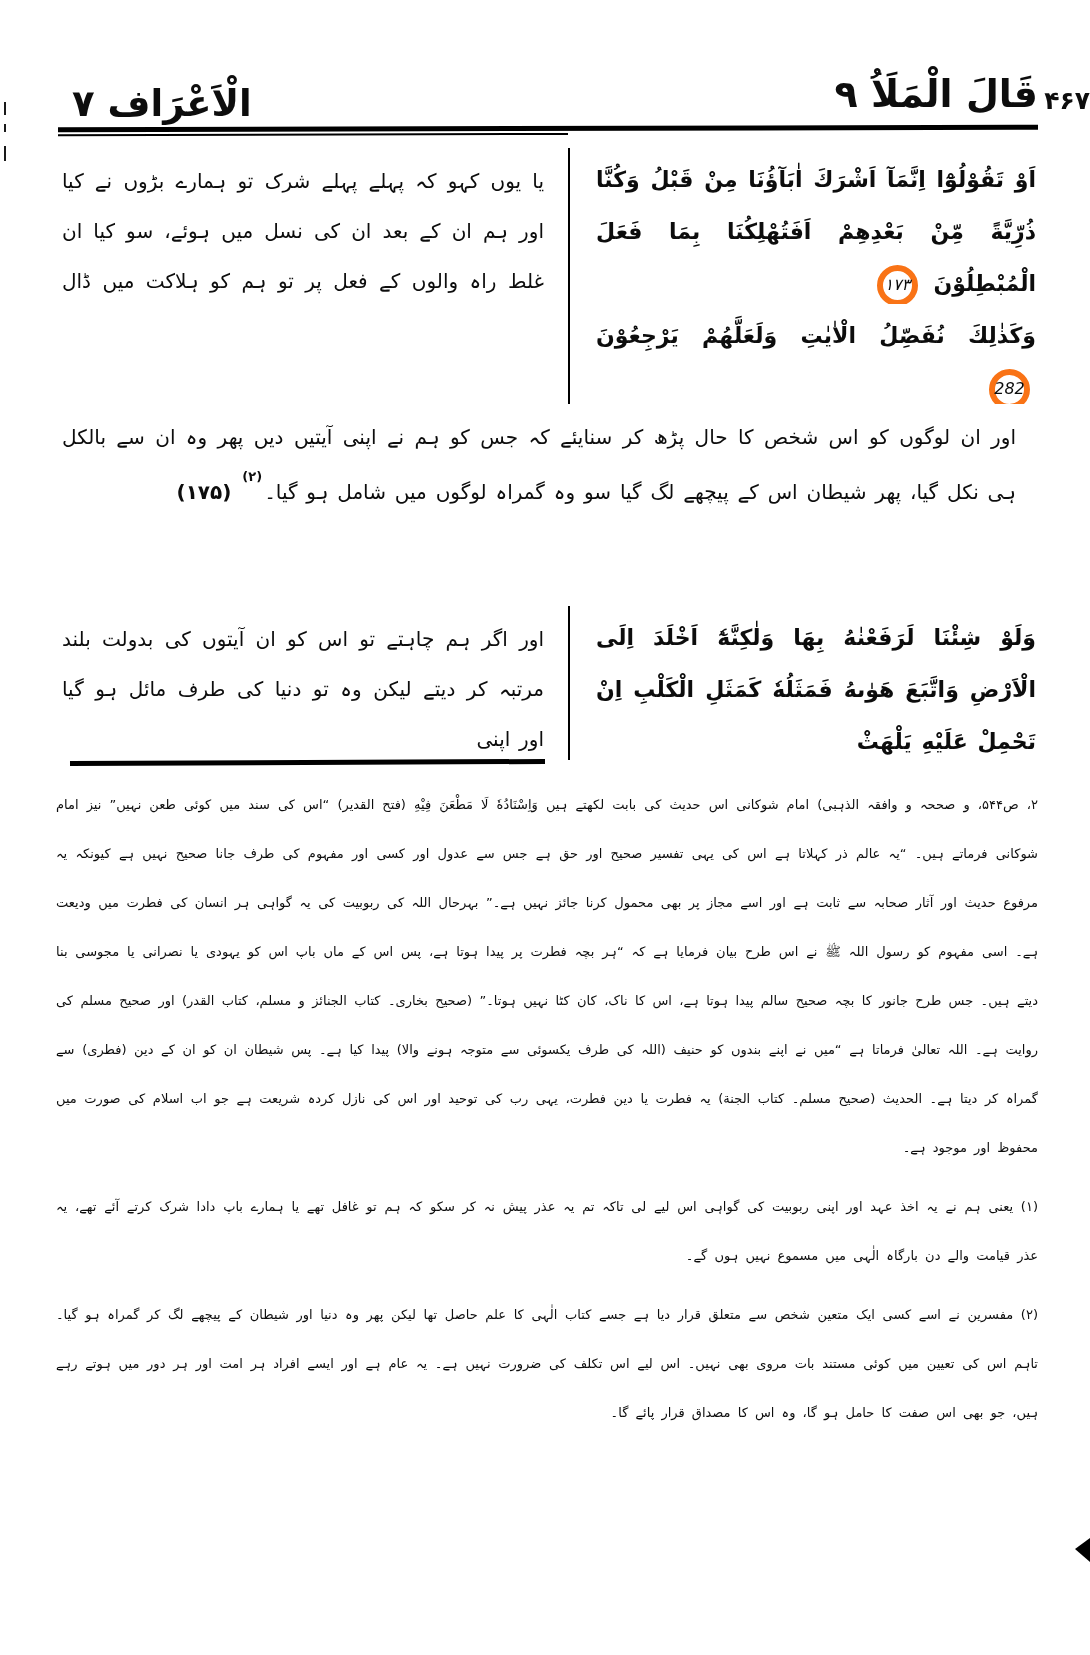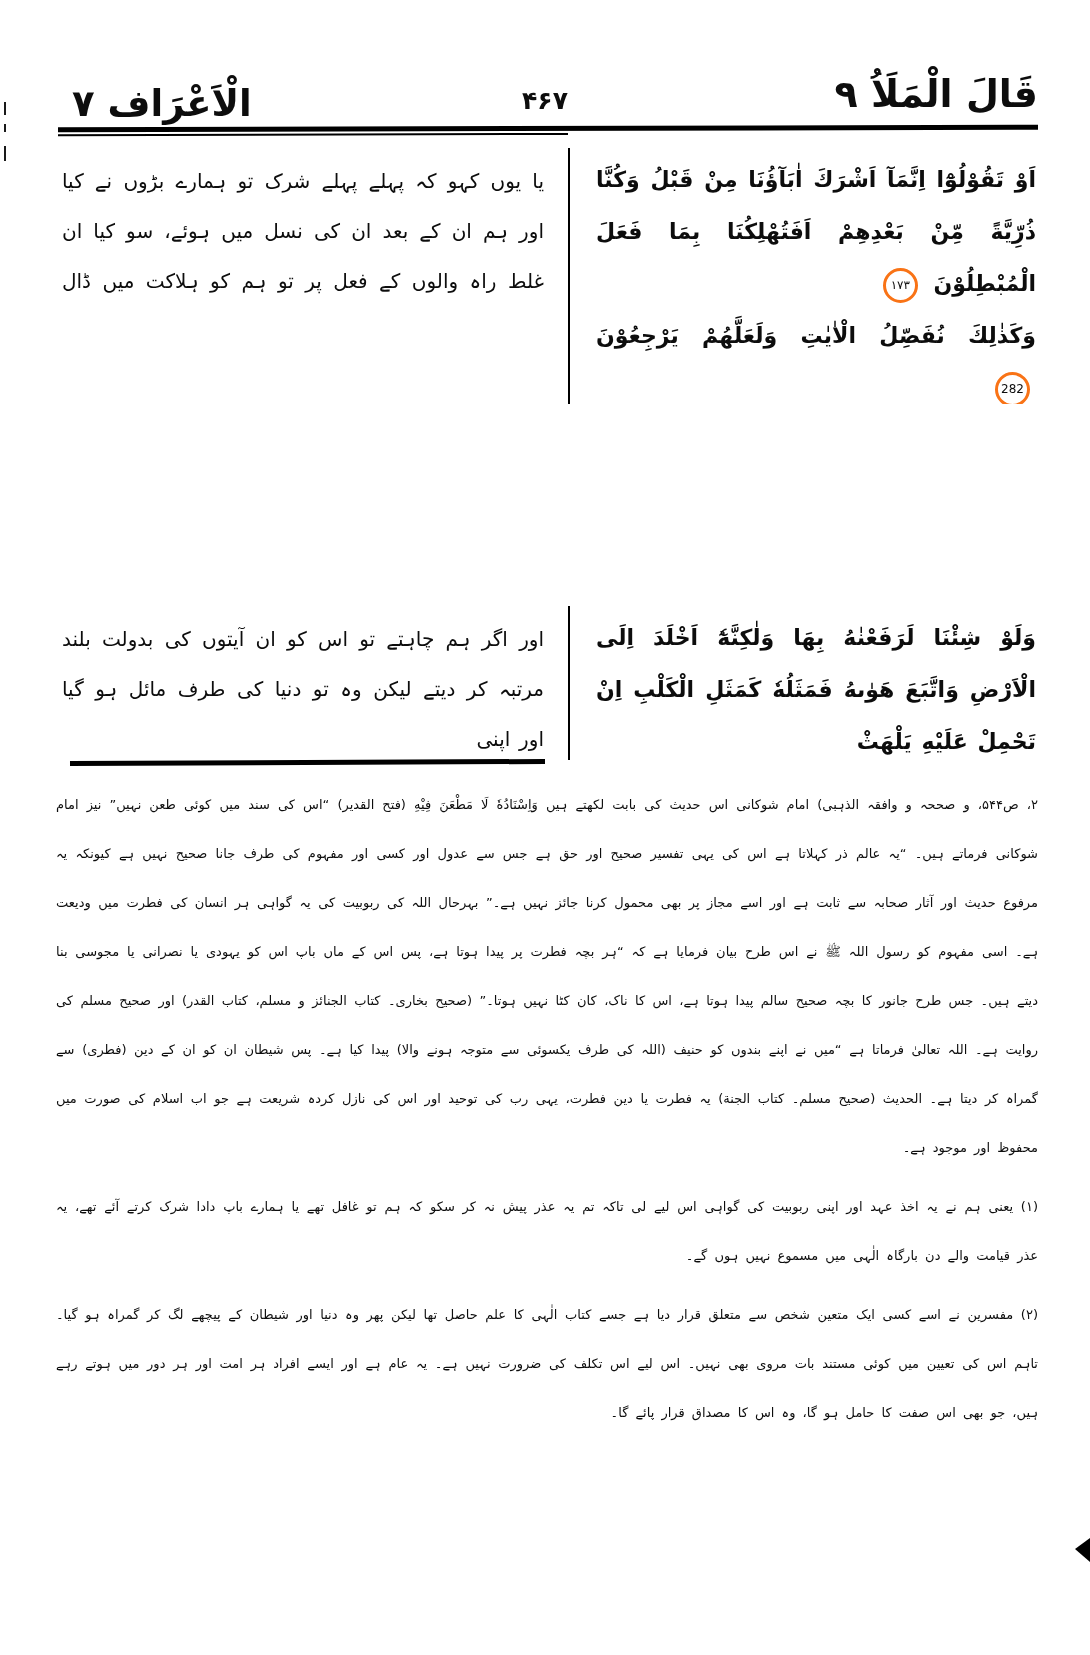--- a/index.html
+++ b/index.html
@@ -13,21 +13,21 @@
     overflow:hidden;
     direction:rtl;
   }
   
   .juz-title{
     position:absolute;top:72px;right:52px;
     font-size:38px;font-weight:bold;letter-spacing:1px;
   }
   .page-number{
     position:absolute;top:86px;left:0;right:0;
-    text-align:center;font-size:25px;font-weight:bold;
+    text-align:right;font-size:25px;font-weight:bold;
   }
   .surah-title{
     position:absolute;top:82px;left:72px;
     font-size:37px;font-weight:bold;
   }
   .header-rule{
     position:absolute;top:126px;left:58px;width:980px;height:5px;
     background:#000;transform:rotate(-0.15deg);
   }
   .header-rule::after{
@@ -69,24 +69,25 @@
     flex:1;box-sizing:border-box;
     padding:8px 24px 0 12px;
     font-size:20px;
     line-height:50px;
     text-align:justify;
     word-spacing:2.5px;
   }
   .ayah-circle{
     display:inline-flex;align-items:center;justify-content:center;
     width:29px;height:29px;
-    border:3px solid #f97316;border-radius:50%;
-    font-size:12px;font-weight:normal;
+    border:6px solid #f97316;border-radius:50%;
+    font-size:16px;font-weight:normal;
     vertical-align:middle;margin:0 6px;
     line-height:1;
+    font-style:italic;
   }
   .fn-ref{font-size:13px;position:relative;top:-10px;font-weight:bold;margin:0 2px;}
   .verse-num{font-weight:bold;}
   
   .footnote-rule{
     position:absolute;top:760px;right:545px;left:70px;height:4.5px;
     background:#000;transform:rotate(-0.25deg);
   }
   .footnotes{
     position:absolute;top:780px;right:52px;left:56px;
@@ -126,20 +127,24 @@
     </section>
 
     <section class="verse-row r2">
       <div class="arabic-cell">
         <span>وَكَذٰلِكَ نُفَصِّلُ الْاٰيٰتِ وَلَعَلَّهُمْ يَرْجِعُوْنَ</span>
         <span class="ayah-circle">282</span>
       </div>
     </section>
 
     <section class="verse-row r3">
+      <div class="urdu-cell">
+        <span>اور ان لوگوں کو اس شخص کا حال پڑھ کر سنایئے کہ جس کو ہم نے اپنی آیتیں دیں پھر وہ ان سے بالکل ہی نکل گیا، پھر شیطان اس کے پیچھے لگ گیا سو وہ گمراہ لوگوں میں شامل ہو گیا۔</span><sup class="fn-ref">(۲)</sup>
+        <span class="verse-num">(۱۷۵)</span>
+      </div>
     </section>
 
     <section class="verse-row r4">
       <div class="arabic-cell">
         <span>وَلَوْ شِئْنَا لَرَفَعْنٰهُ بِهَا وَلٰكِنَّهٗٓ اَخْلَدَ اِلَى الْاَرْضِ وَاتَّبَعَ هَوٰىهُ فَمَثَلُهٗ كَمَثَلِ الْكَلْبِ اِنْ تَحْمِلْ عَلَيْهِ يَلْهَثْ</span>
       </div>
       <div class="urdu-cell">
         <span>اور اگر ہم چاہتے تو اس کو ان آیتوں کی بدولت بلند مرتبہ کر دیتے لیکن وہ تو دنیا کی طرف مائل ہو گیا اور اپنی</span>
       </div>
     </section>

